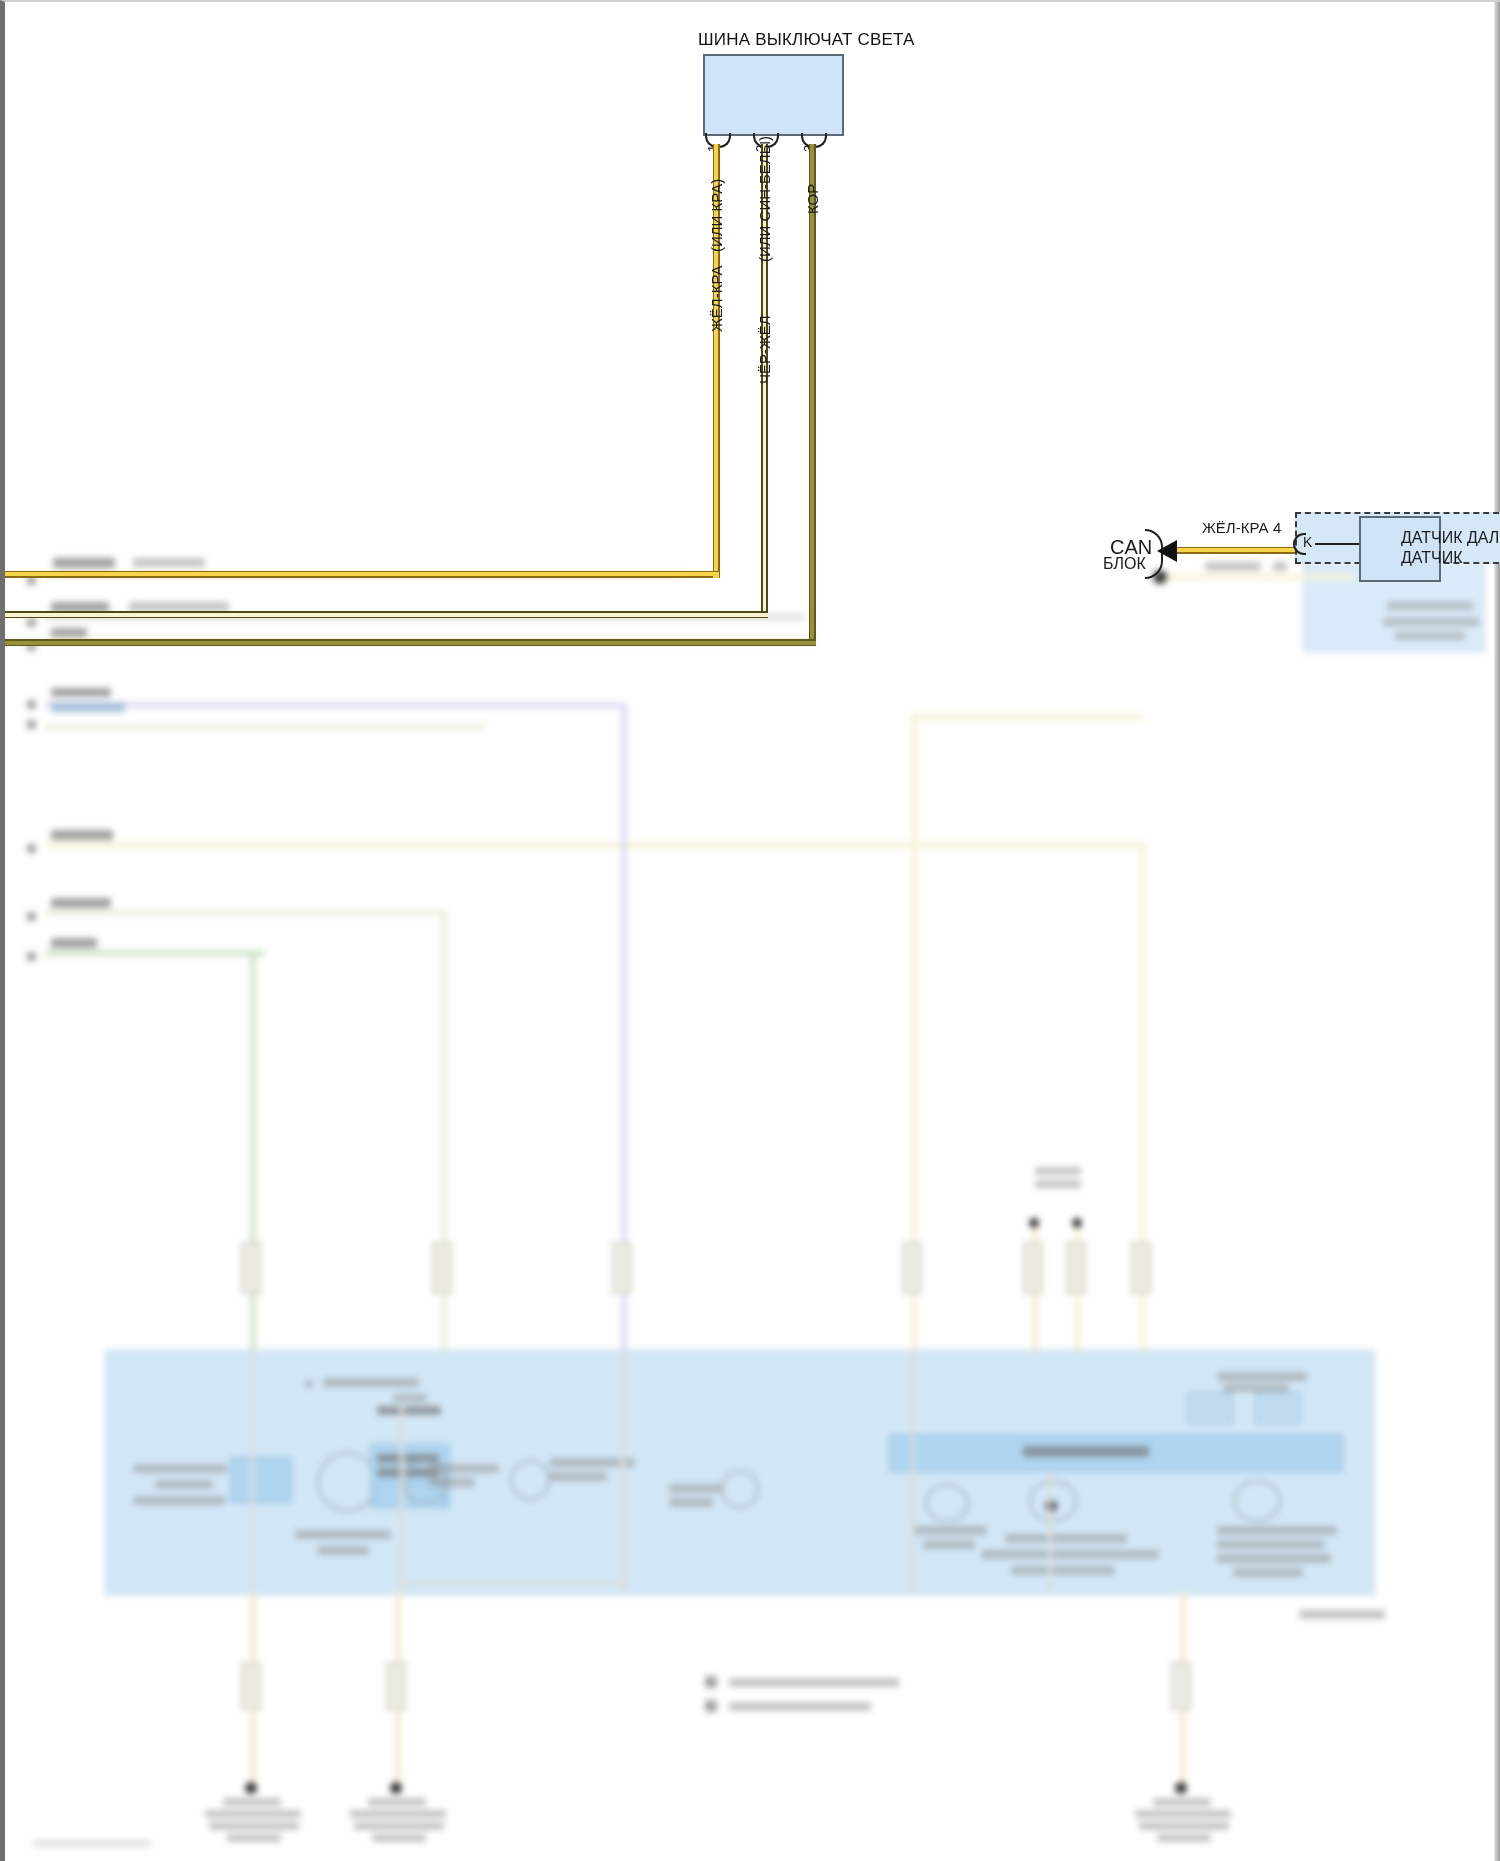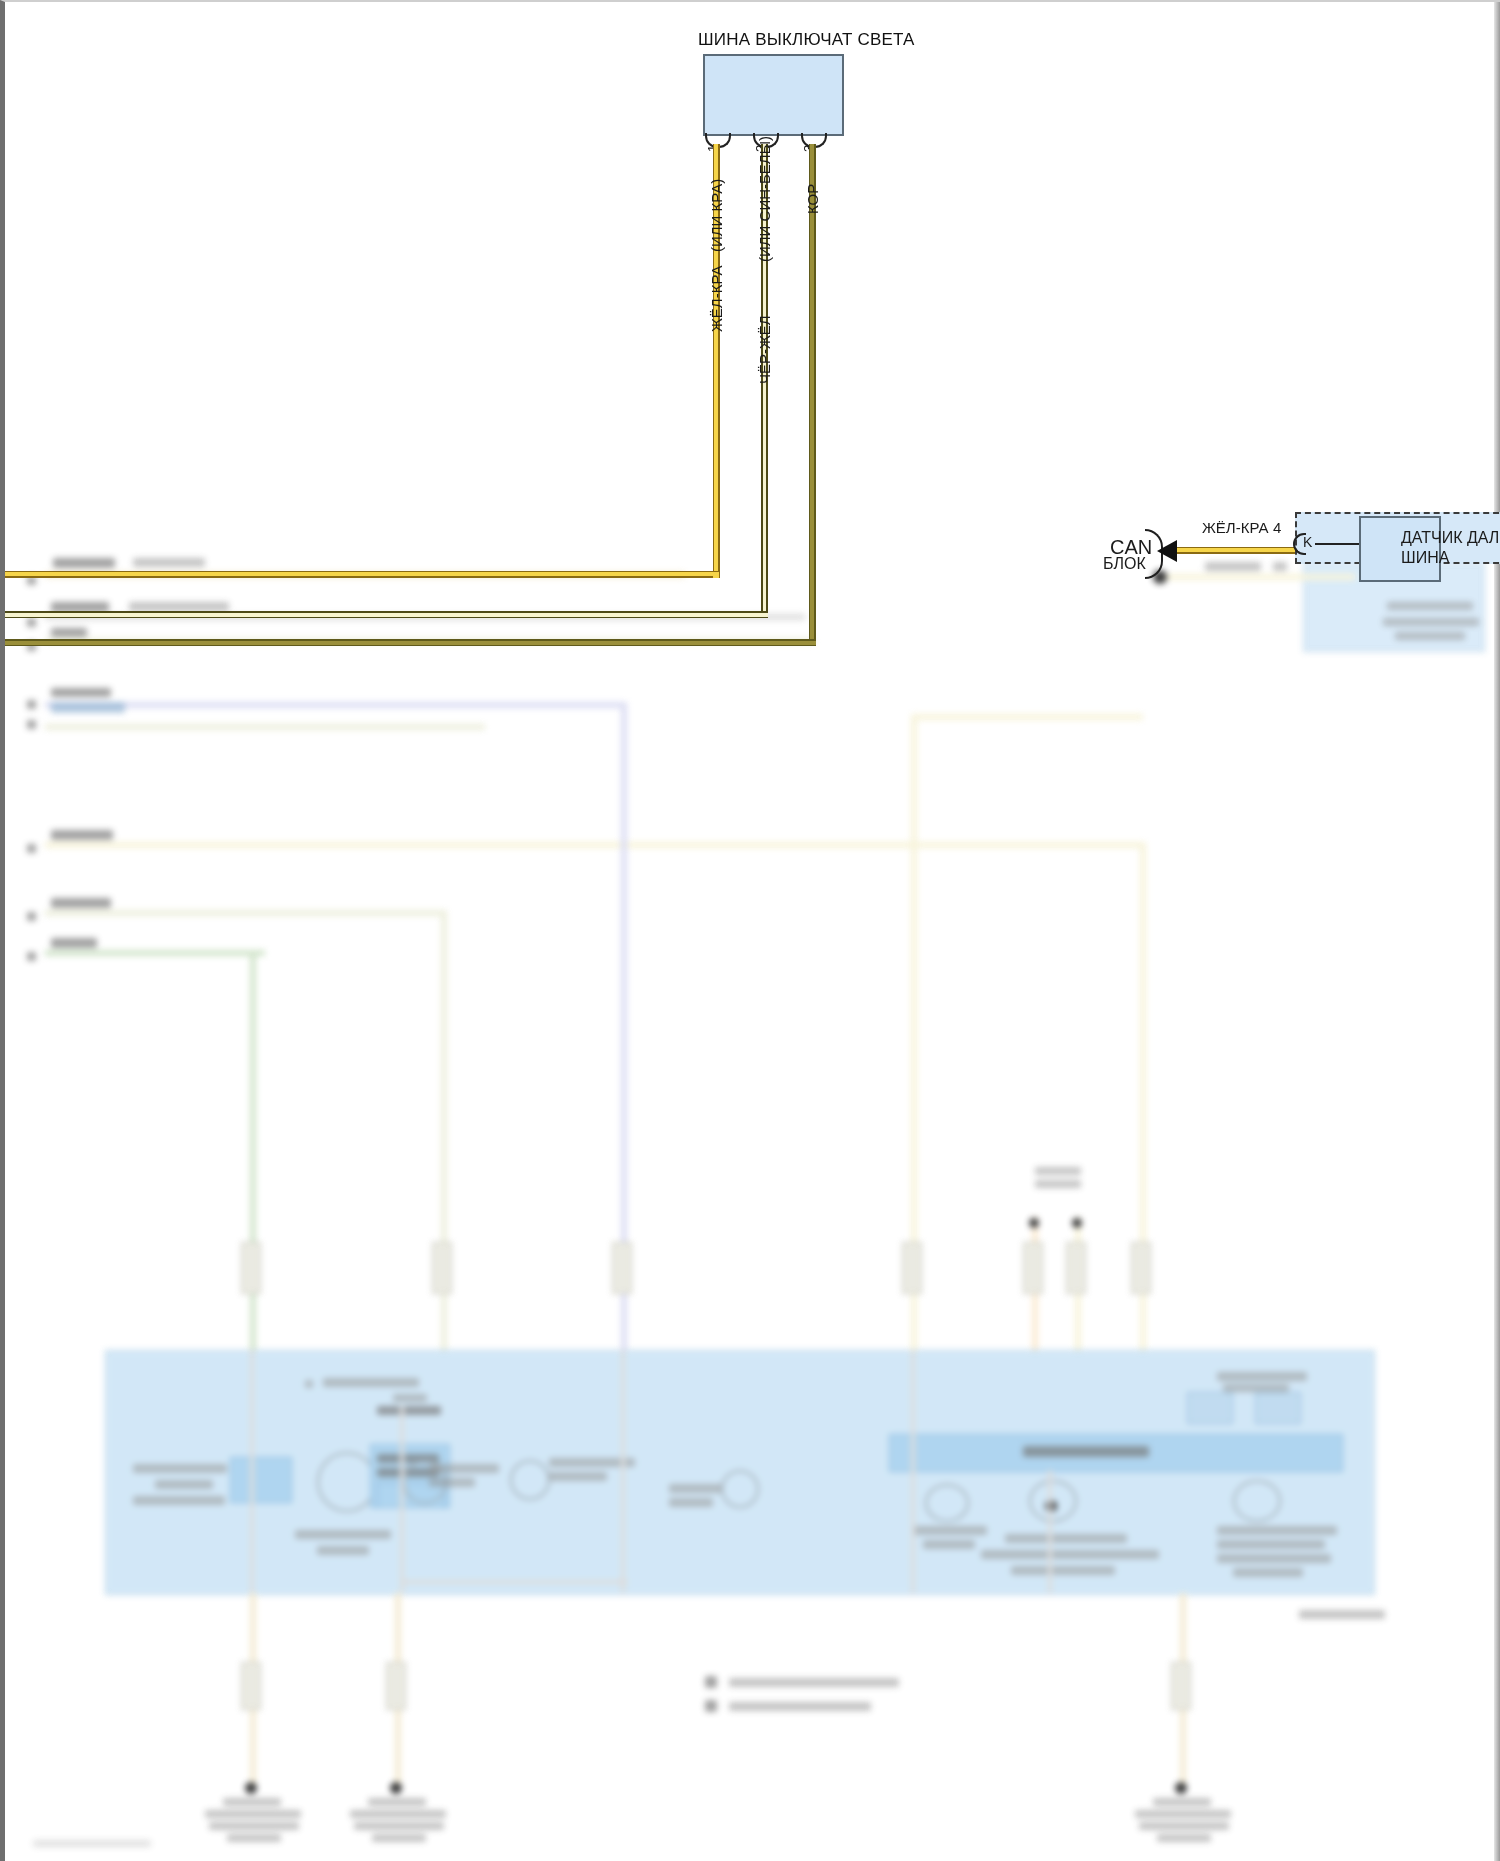--- a/index.html
+++ b/index.html
@@ -293,19 +293,19 @@
 
       <div class="dashbox" style="left:1290px;top:510px;width:210px;height:48px;"></div>
 
       <div class="abs" style="left:1288px;top:531px;width:13px;height:22px;border:2px solid #222;border-right:none;border-radius:12px 0 0 12px;"></div>
       <div class="txt" style="left:1298px;top:532px;font-size:14px;">K</div>
       <div class="hline" style="left:1310px;top:541px;width:44px;"></div>
 
       <div class="block" style="left:1354px;top:514px;width:78px;height:62px;"></div>
 
       <div class="txt" style="left:1396px;top:527px;font-size:16px;">ДАТЧИК ДАЛЬНЕ</div>
-      <div class="txt" style="left:1396px;top:547px;font-size:16px;">ШИНА</div>
+      <div class="txt" style="left:1396px;top:547px;font-size:16px;">ДАТЧИК</div>
 
       <div class="abs" style="left:1354px;top:514px;width:78px;height:62px;background:#cfe4f7;border:2px solid #5b6b78;z-index:-1;"></div>
     </div>
 
   </div>
 </div>
 
 </body></html>

